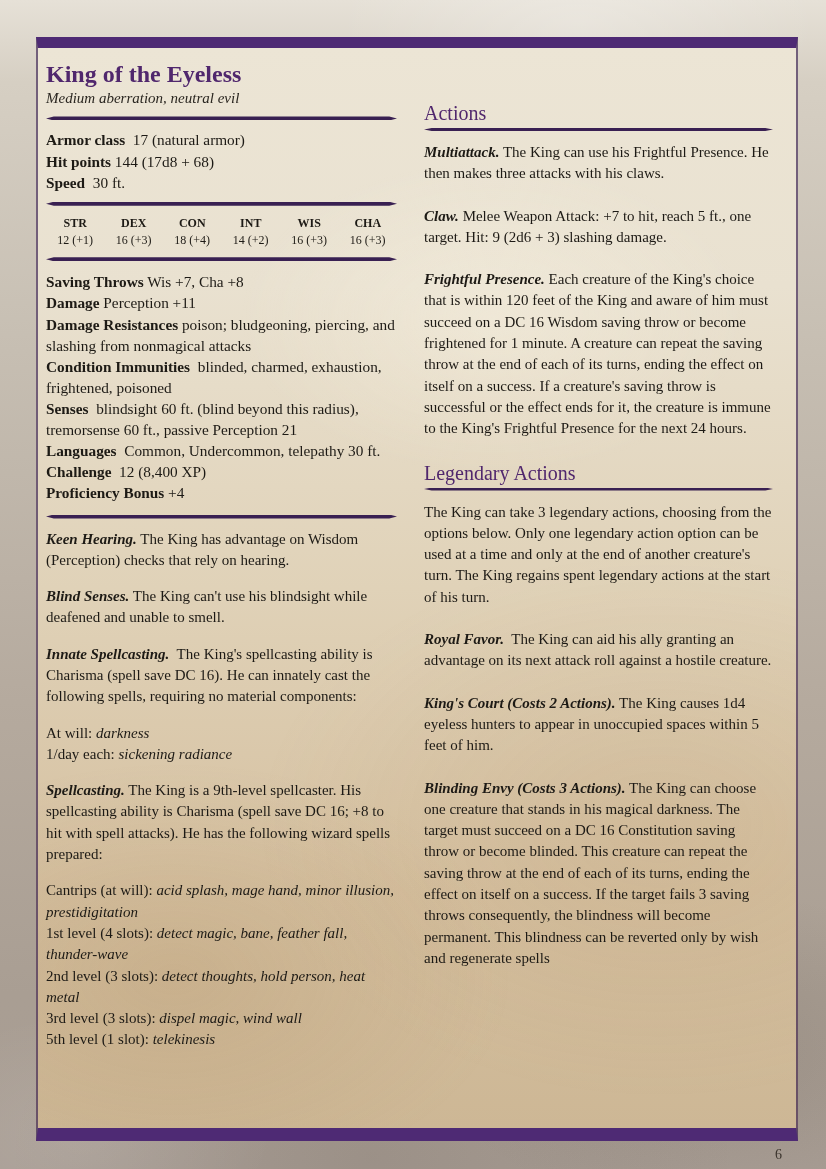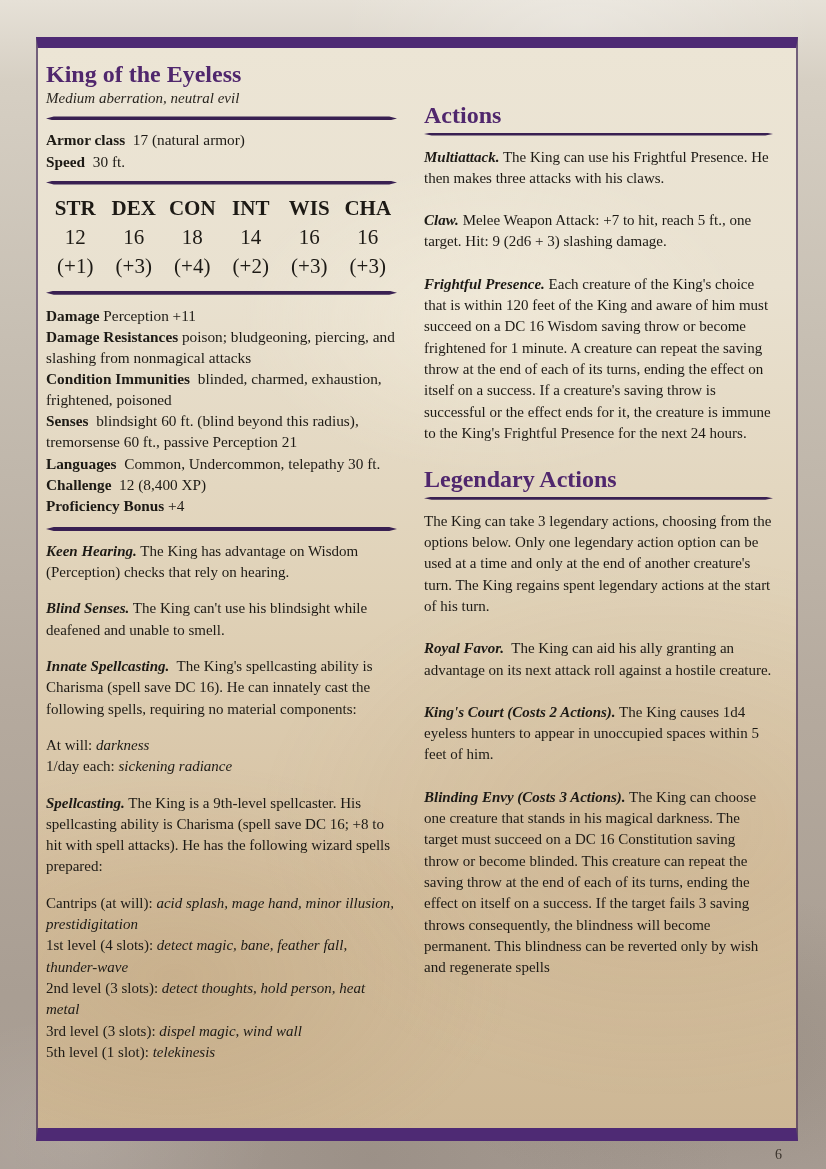--- a/index.html
+++ b/index.html
@@ -28,45 +28,46 @@
   .colgap{width:27px;}
   .col-right{width:349px;padding-top:45px;}
   .title{font-size:24px;font-weight:bold;color:#50276d;margin:4px 0 0;line-height:1.1;}
   .subtitle{font-style:italic;font-size:15px;margin:3px 0 0;color:#2a2620;}
   .rule{height:4px;background:#392052;margin:9px 0;
         clip-path:polygon(0 50%,2.2% 0,97.8% 0,100% 50%,97.8% 100%,2.2% 100%);}
   .rule.thin{height:3px;margin:3px 0 11px;}
   .props p,.details p{margin:0;font-size:15.3px;line-height:1.38;}
   .props b,.details b{font-weight:bold;}
   .abilities{display:flex;text-align:center;margin:7px 0 6px;}
-  .ab{flex:1;font-size:21px;line-height:1.4;}
+  .ab{flex:1;font-size:12px;line-height:1.4;}
   .ab .abbr{font-weight:bold;}
   .para{margin:15px 0 0;font-size:15px;line-height:1.42;}
   .para.first{margin-top:10px;}
   .tname{font-weight:bold;font-style:italic;text-align:center;}
   .slist{margin:15px 0 0;}
   .slist p{margin:0;font-size:15px;line-height:1.42;}
   .it{font-style:italic;}
-  .section-h{color:#50276d;font-size:24px;font-weight:bold;margin:0;line-height:1.15;}
+  .section-h{color:#50276d;font-size:20px;font-weight:normal;margin:0;line-height:1.15;}
   .section-h.second{margin-top:22px;}
   .pagenum{position:absolute;right:44px;bottom:6px;font-size:14px;color:#3a332c;}
 </style>
 </head>
 <body>
 
 <div class="frame">
   <div class="cols">
 
     <div class="col-left">
       <h1 class="title">King of the Eyeless</h1>
       <p class="subtitle">Medium aberration, neutral evil</p>
       <div class="rule"></div>
 
       <div class="props">
         <p><b>Armor class</b>&nbsp; <span>17 (natural armor)</span></p>
+        <p><b>Hit points</b> <span>144 (17d8 + 68)</span></p>
         <p><b>Speed</b>&nbsp; <span>30 ft.</span></p>
       </div>
       <div class="rule"></div>
 
       <div class="abilities">
         <div class="ab">
             <div class="abbr">STR</div>
             <div>12 (+1)</div>
           </div>
         <div class="ab">
@@ -86,20 +87,21 @@
             <div>16 (+3)</div>
           </div>
         <div class="ab">
             <div class="abbr">CHA</div>
             <div>16 (+3)</div>
           </div>
       </div>
       <div class="rule"></div>
 
       <div class="details" style="margin-top:10px;">
+        <p><b>Saving Throws</b> <span>Wis +7, Cha +8</span></p>
         <p><b>Damage</b> <span>Perception +11</span></p>
         <p><b>Damage Resistances</b> <span>poison; bludgeoning, piercing, and slashing from nonmagical attacks</span></p>
         <p><b>Condition Immunities</b>&nbsp; <span>blinded, charmed, exhaustion, frightened, poisoned</span></p>
         <p><b>Senses</b>&nbsp; <span>blindsight 60 ft. (blind beyond this radius), tremorsense 60 ft., passive Perception 21</span></p>
         <p><b>Languages</b>&nbsp; <span>Common, Undercommon, telepathy 30 ft.</span></p>
         <p><b>Challenge</b>&nbsp; <span>12 (8,400 XP)</span></p>
         <p><b>Proficiency Bonus</b> <span>+4</span></p>
       </div>
       <div class="rule" style="margin-top:11px;"></div>
 

